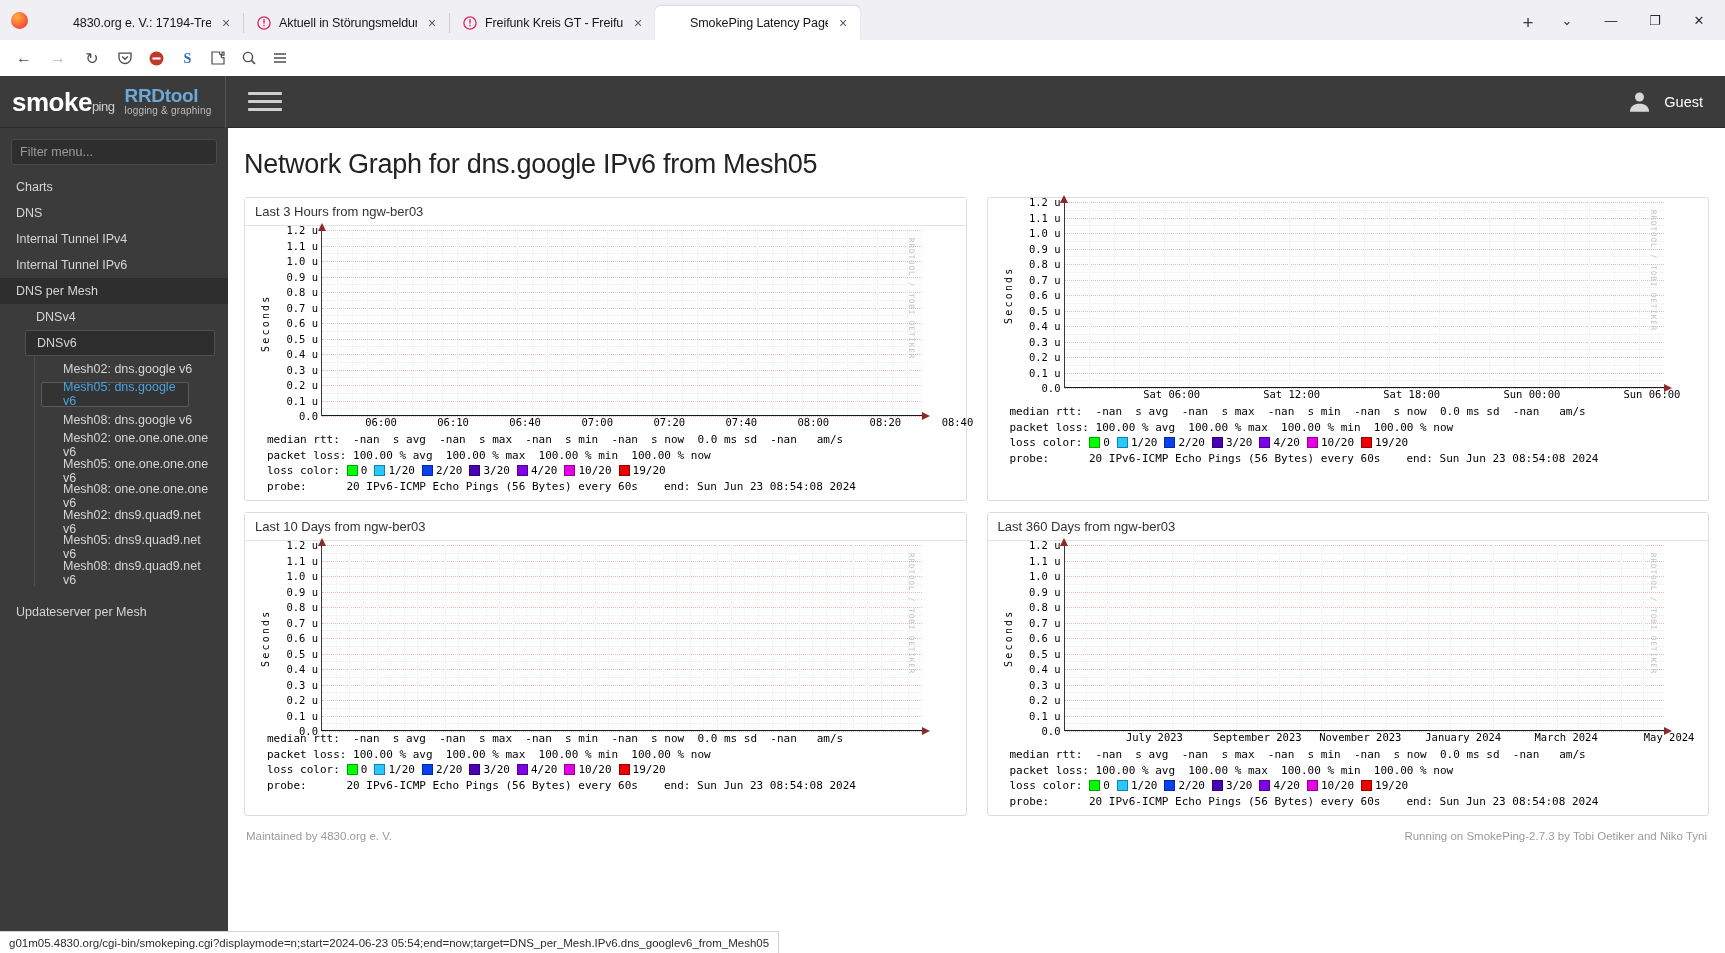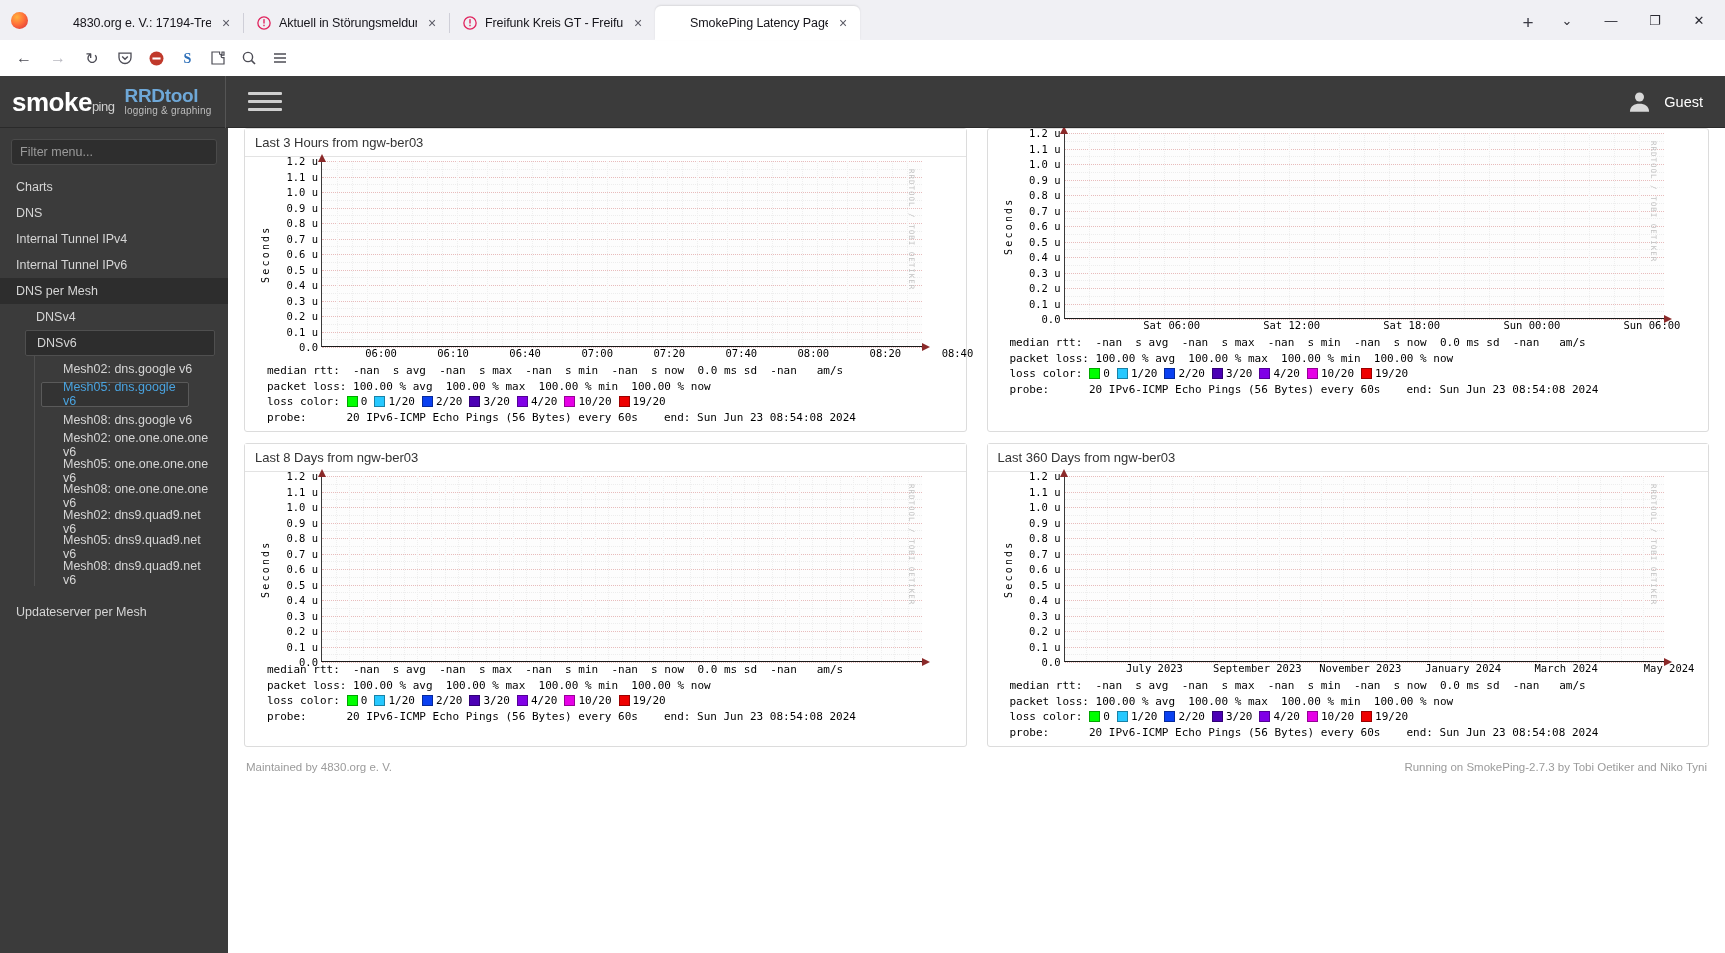--- a/index.html
+++ b/index.html
@@ -359,20 +359,21 @@
               </div>
             </div>
             <div class="m-spacer"></div>
             <div class="m-item lvl0">
               <span>Updateserver per Mesh</span>
             </div>
           </div>
       </div>
 
       <div class="main">
+        <div class="page-title">Network Graph for dns.google IPv6 from Mesh05</div>
         <div class="grid" id="graphgrid">
             <div class="card">
               <div class="card-head">
                 <span>Last 3 Hours from ngw-ber03</span>
               </div>
               <div class="card-body rrd">
                 <div class="rrd-graph">
                   <div class="ylabel">Seconds</div>
                   <div class="yticks" style="height:186px">
                     <span style="top:-5.0px">1.2 u</span>
@@ -565,21 +566,21 @@
                   <span style="left:calc(33.333% + 64px)">Sat 12:00</span>
                   <span style="left:calc(50.000% + 64px)">Sat 18:00</span>
                   <span style="left:calc(66.667% + 64px)">Sun 00:00</span>
                   <span style="left:calc(83.333% + 64px)">Sun 06:00</span>
                 </div>
                 <div class="stats"><div class="row"><span>median rtt:</span><span>  -nan  s avg</span><span>  -nan  s max</span><span>  -nan  s min</span><span>  -nan  s now</span><span>  0.0 ms sd</span><span>  -nan   am/s</span></div><div class="row"><span>packet loss:</span><span> 100.00 % avg</span><span>  100.00 % max</span><span>  100.00 % min</span><span>  100.00 % now</span></div><div class="row"><span>loss color:</span><span class="sw" style="background:#00ff00"></span><span>0</span><span class="sw" style="background:#26c8ff"></span><span>1/20</span><span class="sw" style="background:#0a40f0"></span><span>2/20</span><span class="sw" style="background:#4b00b4"></span><span>3/20</span><span class="sw" style="background:#8000e6"></span><span>4/20</span><span class="sw" style="background:#e600e6"></span><span>10/20</span><span class="sw" style="background:#ee0000"></span><span>19/20</span></div><div class="row"><span>probe:</span><span>      20 IPv6-ICMP Echo Pings (56 Bytes) every 60s</span><span style="margin-left:26px">end: Sun Jun 23 08:54:08 2024</span></div></div>
               </div>
             </div>
             <div class="card">
               <div class="card-head">
-                <span>Last 8 Days from ngw-ber03</span>
+                <span>Last 10 Days from ngw-ber03</span>
               </div>
               <div class="card-body rrd">
                 <div class="rrd-graph">
                   <div class="ylabel">Seconds</div>
                   <div class="yticks" style="height:186px">
                     <span style="top:-5.0px">1.2 u</span>
                     <span style="top:10.5px">1.1 u</span>
                     <span style="top:26.0px">1.0 u</span>
                     <span style="top:41.5px">0.9 u</span>
                     <span style="top:57.0px">0.8 u</span>
@@ -777,14 +778,15 @@
               </div>
             </div>
           </div>
         <div class="footer-note">
           <span>Maintained by 4830.org e. V.</span>
           <span>Running on SmokePing-2.7.3 by Tobi Oetiker and Niko Tyni</span>
         </div>
       </div>
     </div>
 
+    <div class="statusbar">g01m05.4830.org/cgi-bin/smokeping.cgi?displaymode=n;start=2024-06-23 05:54;end=now;target=DNS_per_Mesh.IPv6.dns_googlev6_from_Mesh05</div>
   </div>
 </div>
 
 </body></html>

